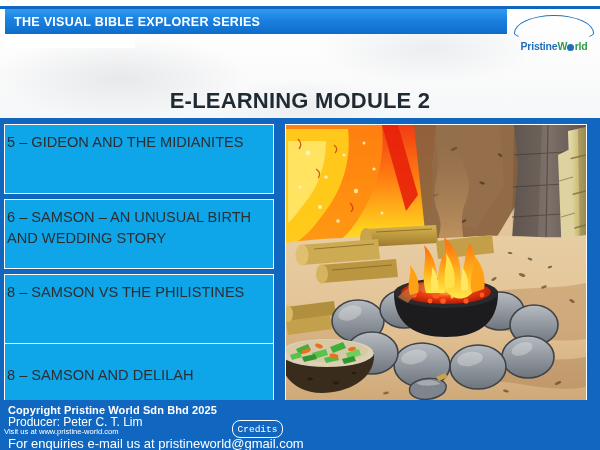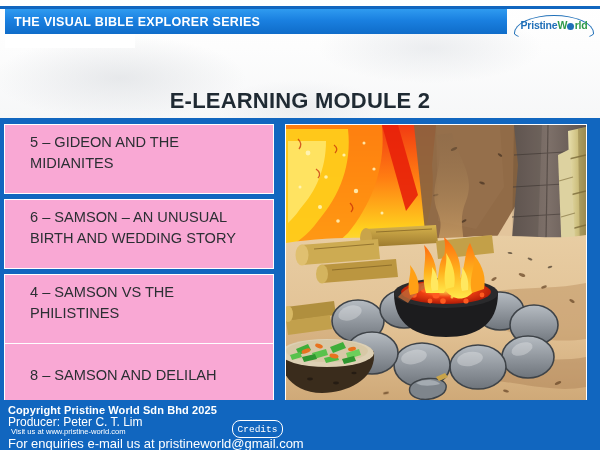--- a/index.html
+++ b/index.html
@@ -55,21 +55,21 @@
   #logo {
     position:absolute; left:512px; top:14px; width:84px; height:34px;
   }
   #logo-arc {
     position:absolute; left:2px; top:1px; width:80px; height:26px;
     border:1.6px solid #1f6fb8;
     border-bottom-color:transparent;
     border-radius:50%/70% 70% 30% 30%;
   }
   #logo-text {
-    position:absolute; left:0; top:5px; width:84px;
+    position:absolute; left:0; top:26px; width:84px;
     text-align:center;
     font-size:10.5px;
     font-weight:bold;
     white-space:nowrap;
     letter-spacing:-.2px;
   }
   .logo-pristine { color:#1f6fb8; }
   .logo-world { color:#2f9a4a; }
   #logo-globe {
     display:inline-block;
@@ -100,26 +100,26 @@
     position:absolute; left:0; top:118px; width:600px; height:6px;
     background:#1166bf;
   }
 
   
   #menu {
     position:absolute; left:0; top:124px; width:278px; height:275px;
   }
   .menu-item {
     position:absolute; left:4px; width:270px;
-    background:#f9a8d4;
+    background:#0ea5e9;
     border:1px solid #ffffff;
     color:#2b2f33;
     font-size:14.6px;
     line-height:21px;
-    padding:7px 9px 6px 25px;
+    padding:7px 9px 6px 2px;
     cursor:pointer;
   }
   #menu-item-0 { top:0px;   height:70px; }
   #menu-item-1 { top:75px;  height:70px; }
   #menu-item-2 { top:150px; height:70px; }
   #menu-item-3 { top:219px; height:63px; display:flex; align-items:center; }
 
   
   #illustration {
     position:absolute; left:285px; top:124px; width:302px; height:277px;
@@ -137,21 +137,21 @@
   #copyright {
     position:absolute; left:8px; top:4px;
     color:#ffffff; font-size:11px; font-weight:bold;
     letter-spacing:.1px; white-space:nowrap;
   }
   #producer {
     position:absolute; left:8px; top:15px;
     color:#ffffff; font-size:12px; white-space:nowrap;
   }
   #website {
-    position:absolute; left:11px; top:27px;
+    position:absolute; left:4px; top:27px;
     color:#ffffff; font-size:7.6px; white-space:nowrap;
   }
   #email {
     position:absolute; left:8px; top:36px;
     color:#ffffff; font-size:13px; white-space:nowrap;
   }
   #credits-button {
     position:absolute; left:232px; top:420px;
     width:51px; height:18px;
     border:1.4px solid #ffffff;
@@ -185,21 +185,21 @@
       </div>
     </div>
 
     <div id="sub-title">E-LEARNING MODULE 2</div>
   </div>
   <div id="header-rule"></div>
 
   <div id="menu">
     <div class="menu-item" id="menu-item-0">5 – GIDEON AND THE MIDIANITES</div>
     <div class="menu-item" id="menu-item-1">6 – SAMSON – AN UNUSUAL BIRTH AND WEDDING STORY</div>
-    <div class="menu-item" id="menu-item-2">4 – SAMSON VS THE PHILISTINES</div>
+    <div class="menu-item" id="menu-item-2">8 – SAMSON VS THE PHILISTINES</div>
     <div class="menu-item" id="menu-item-3">8 – SAMSON AND DELILAH</div>
   </div>
 
   <div id="illustration">
     <svg id="art" viewBox="0 0 300 275" preserveAspectRatio="none">
       <defs>
         <linearGradient id="bgFire" x1="0" y1="0" x2="0" y2="1">
           <stop offset="0%" stop-color="#f23b12"></stop>
           <stop offset="35%" stop-color="#ff7d12"></stop>
           <stop offset="70%" stop-color="#ffd21f"></stop>

